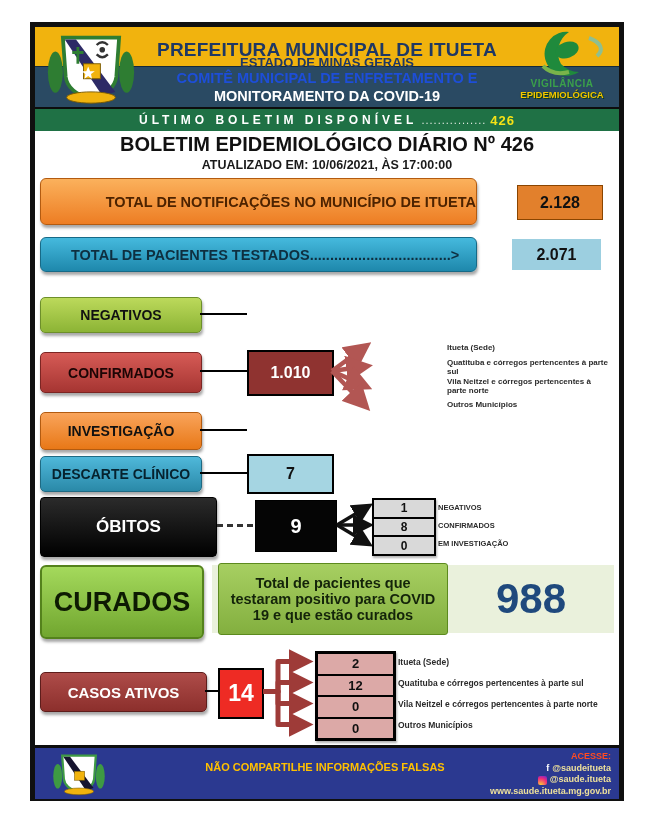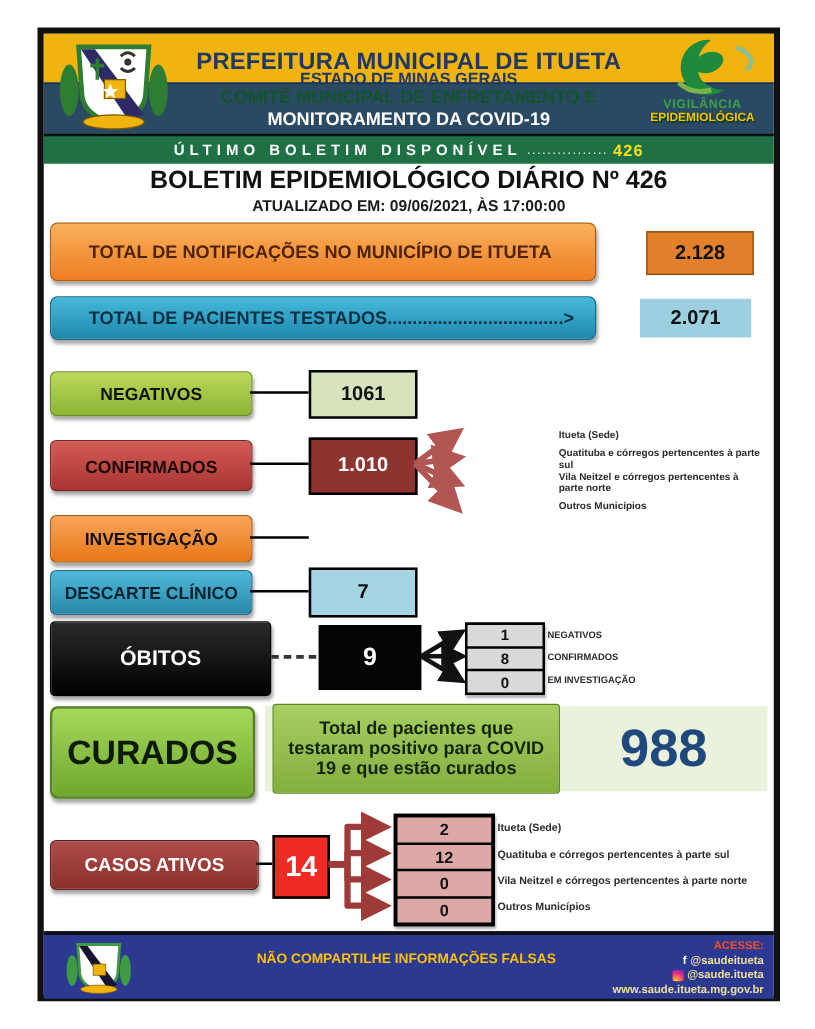--- a/index.html
+++ b/index.html
@@ -5,35 +5,35 @@
   html,body{margin:0;padding:0;background:#fff;}
   body{width:652px;height:823px;position:relative;font-family:"Liberation Sans",sans-serif;}
   .frame{position:absolute;left:30px;top:22px;width:584px;height:769px;border:5px solid #101010;background:#fff;}
   
   .band-yellow{position:absolute;left:0;top:0;width:584px;height:39px;background:#F1B30E;}
   .band-navy{position:absolute;left:0;top:39px;width:584px;height:41px;background:#2A4A63;border-top:1px solid #15293a;}
   .band-green{position:absolute;left:0;top:80px;width:584px;height:22px;background:#1F7145;border-top:2px solid #0d0d0d;display:flex;align-items:center;justify-content:center;}
   .hdr-center{position:absolute;left:110px;top:0;width:364px;height:80px;text-align:center;}
   .hdr-l1{position:absolute;left:0;top:12px;width:100%;font-size:19px;font-weight:bold;color:#1F3864;letter-spacing:.2px;}
   .hdr-l2{position:absolute;left:0;top:28px;width:100%;font-size:13px;font-weight:bold;color:#1F3864;}
-  .hdr-l3{position:absolute;left:0;top:43px;width:100%;font-size:14.5px;font-weight:bold;color:#14532d;}
+  .hdr-l3{position:absolute;left:0;top:43px;width:100%;font-size:14.5px;font-weight:bold;color:#1d4ed8;}
   .hdr-l4{position:absolute;left:0;top:61px;width:100%;font-size:14.5px;font-weight:bold;color:#fff;}
   .crest{position:absolute;left:8px;top:3px;width:96px;height:75px;}
   .logo-wrap{position:absolute;right:4px;top:1px;width:106px;height:78px;text-align:center;}
   .logo-l1{position:absolute;left:0;top:50px;width:100%;font-size:10px;font-weight:bold;color:#3BA14A;letter-spacing:.5px;}
   .logo-l2{position:absolute;left:0;top:61px;width:100%;font-size:9.5px;font-weight:bold;color:#F2C500;text-shadow:0 0 1px #123c1c,1px 1px 0 #123c1c;}
   .strip-label{font-size:12px;font-weight:bold;color:#fff;letter-spacing:4px;}
   .strip-dots{font-size:11px;color:#dfe8df;letter-spacing:1px;margin:0 4px;}
   .strip-num{font-size:13px;font-weight:bold;color:#F5E216;letter-spacing:1px;}
   
   .doc-title{position:absolute;left:0;top:106px;width:100%;text-align:center;font-size:20px;font-weight:bold;color:#111;}
   .doc-sub{position:absolute;left:0;top:131px;width:100%;text-align:center;font-size:12.5px;font-weight:bold;color:#1a1a1a;}
   
   .bigbar{position:absolute;left:5px;width:437px;border-radius:6px;box-shadow:1px 3px 3px rgba(0,0,0,.35);display:flex;flex-direction:column;justify-content:center;padding-left:30px;box-sizing:border-box;}
-  .bar-orange{top:151px;height:47px;background:linear-gradient(#FBB15C,#ED7D23);border:1px solid #b35b10;}
+  .bar-orange{top:151px;height:47px;background:linear-gradient(#FBB15C,#ED7D23);border:1px solid #b35b10;text-align:right;}
   .bar-orange .l1{font-size:14.5px;font-weight:bold;color:#4d2300;}
   .bar-orange .l2{font-size:12.5px;font-weight:bold;color:#4d2300;}
   .bar-blue{top:210px;height:35px;background:linear-gradient(#45B9DD,#1E88AC);border:1px solid #176a87;}
   .bar-blue .l1{font-size:14.5px;font-weight:bold;color:#0e2f40;}
   .valbox{position:absolute;display:flex;align-items:center;justify-content:center;font-weight:bold;}
   .v2128{left:482px;top:158px;width:84px;height:33px;background:#E2802C;border:1.5px solid #8a4500;font-size:16px;color:#111;}
   .v2071{left:477px;top:212px;width:89px;height:31px;background:#9CCFE0;font-size:16px;color:#111;}
   
   .cat{position:absolute;left:5px;width:160px;border-radius:5px;display:flex;align-items:center;justify-content:center;font-weight:bold;box-shadow:1px 3px 3px rgba(0,0,0,.35);}
   .cat-neg{top:270px;height:34px;background:linear-gradient(#BCD95B,#8CB435);border:1px solid #6d8f2a;font-size:14px;color:#111;}
@@ -123,35 +123,34 @@
     <div class="logo-l2">EPIDEMIOLÓGICA</div>
   </div>
 
   <div class="band-green">
     <span class="strip-label">ÚLTIMO BOLETIM DISPONÍVEL</span>
     <span class="strip-dots">................</span>
     <span class="strip-num">426</span>
   </div>
 
   <div class="doc-title">BOLETIM EPIDEMIOLÓGICO DIÁRIO Nº 426</div>
-  <div class="doc-sub">ATUALIZADO EM: 09/06/2021, ÀS 17:00:00</div>
+  <div class="doc-sub">ATUALIZADO EM: 10/06/2021, ÀS 17:00:00</div>
 
   <div class="bigbar bar-orange">
     <div class="l1">TOTAL DE NOTIFICAÇÕES NO MUNICÍPIO DE ITUETA</div>
   </div>
   <div class="valbox v2128">2.128</div>
 
   <div class="bigbar bar-blue">
     <div class="l1">TOTAL DE PACIENTES TESTADOS...................................&gt;</div>
   </div>
   <div class="valbox v2071">2.071</div>
 
   <div class="cat cat-neg">NEGATIVOS</div>
   <div class="conn" style="left:165px;top:286px;width:47px;"></div>
-  <div class="valbox v1061">1061</div>
 
   <div class="cat cat-conf">CONFIRMADOS</div>
   <div class="conn" style="left:165px;top:343px;width:47px;"></div>
   <div class="valbox v1010">1.010</div>
 
   <svg class="fan" style="left:295px;top:312px;" width="40" height="76">
     <defs>
         <marker id="arrR" markerWidth="6" markerHeight="6" refX="4" refY="3" orient="auto">
           <path d="M0 0 L6 3 L0 6 Z" fill="#B25653"></path>
         </marker>

